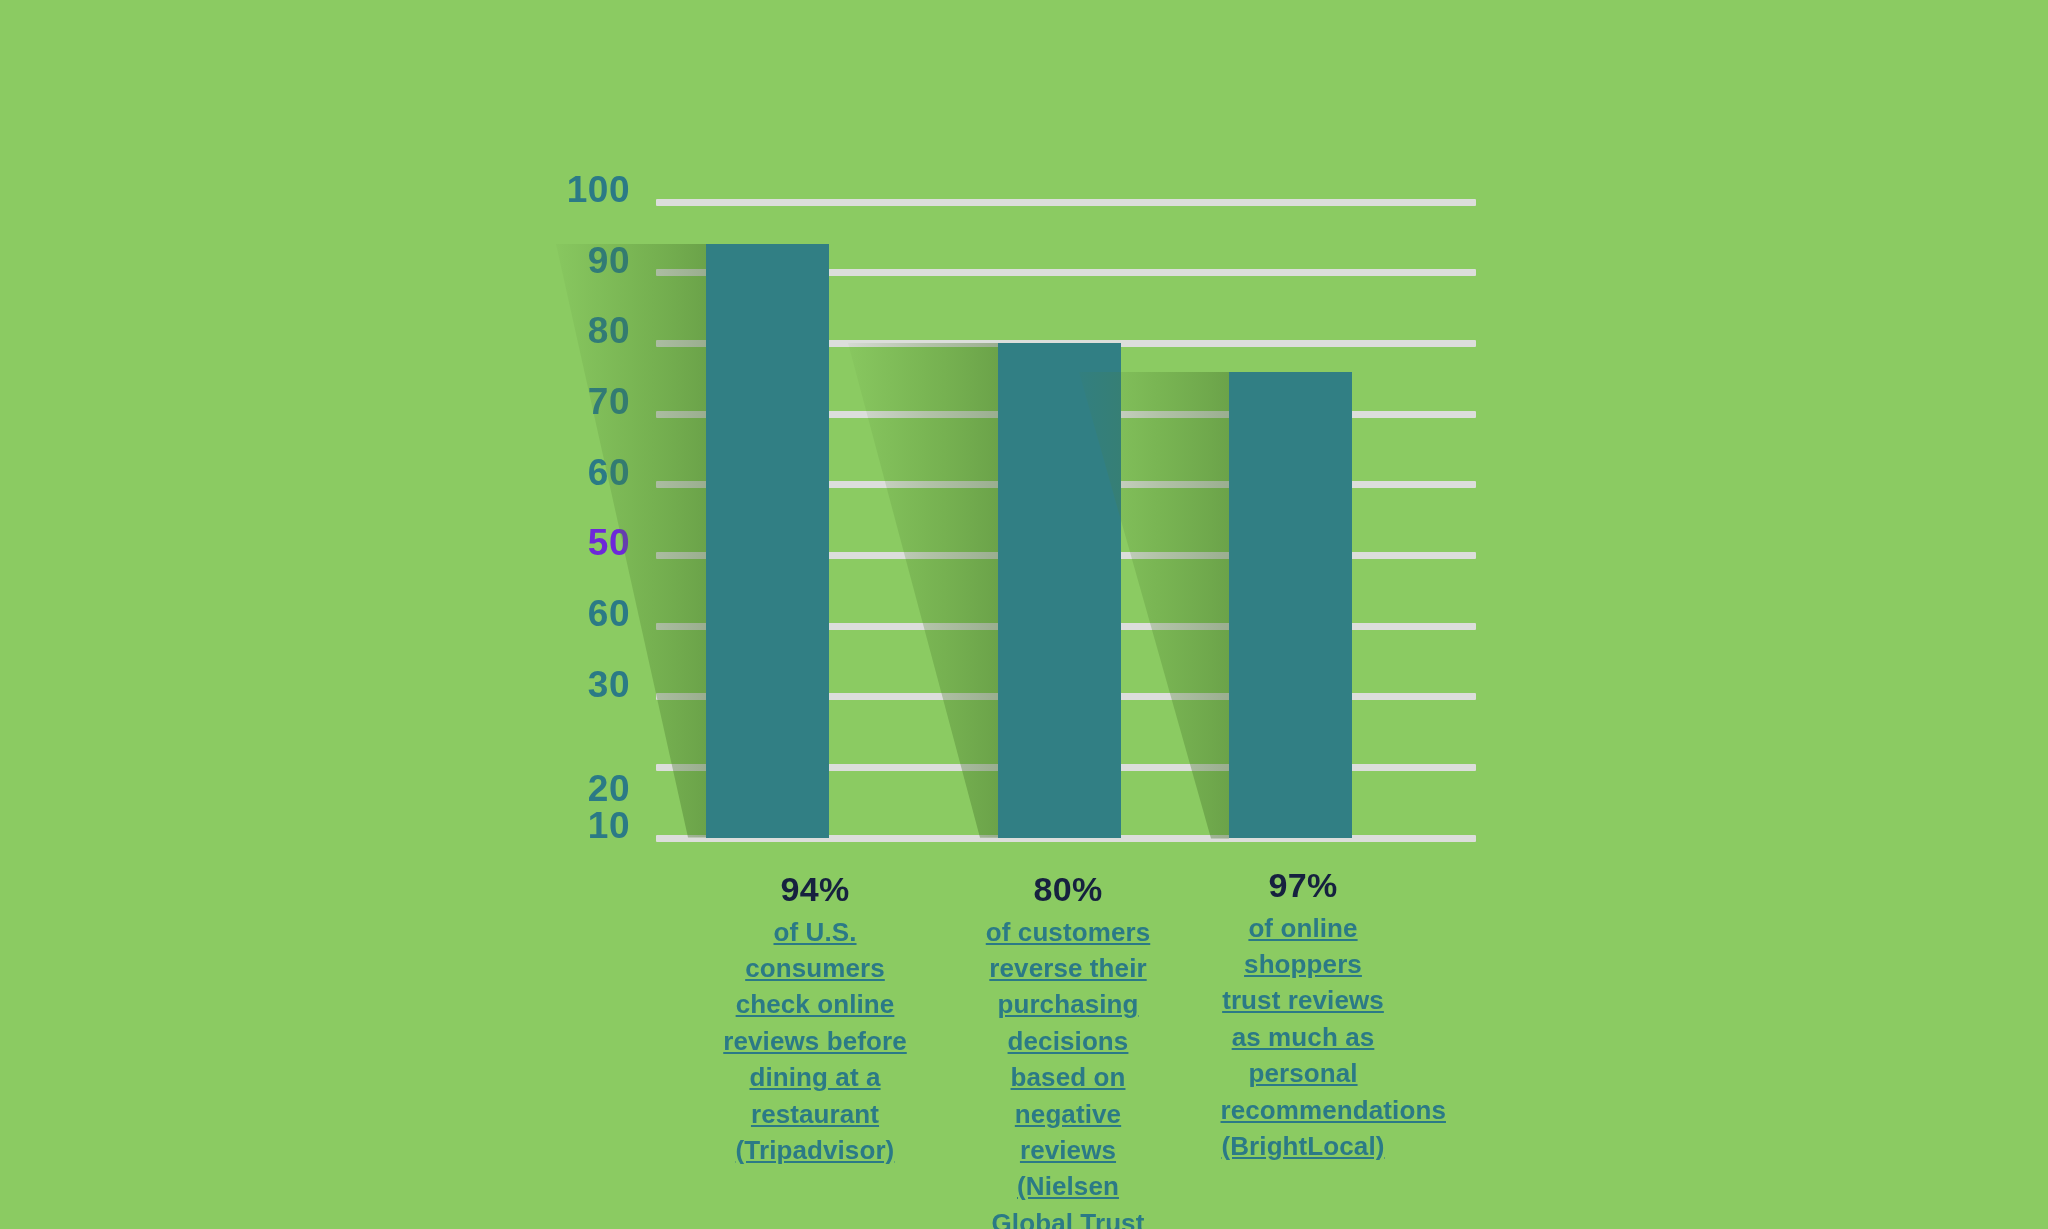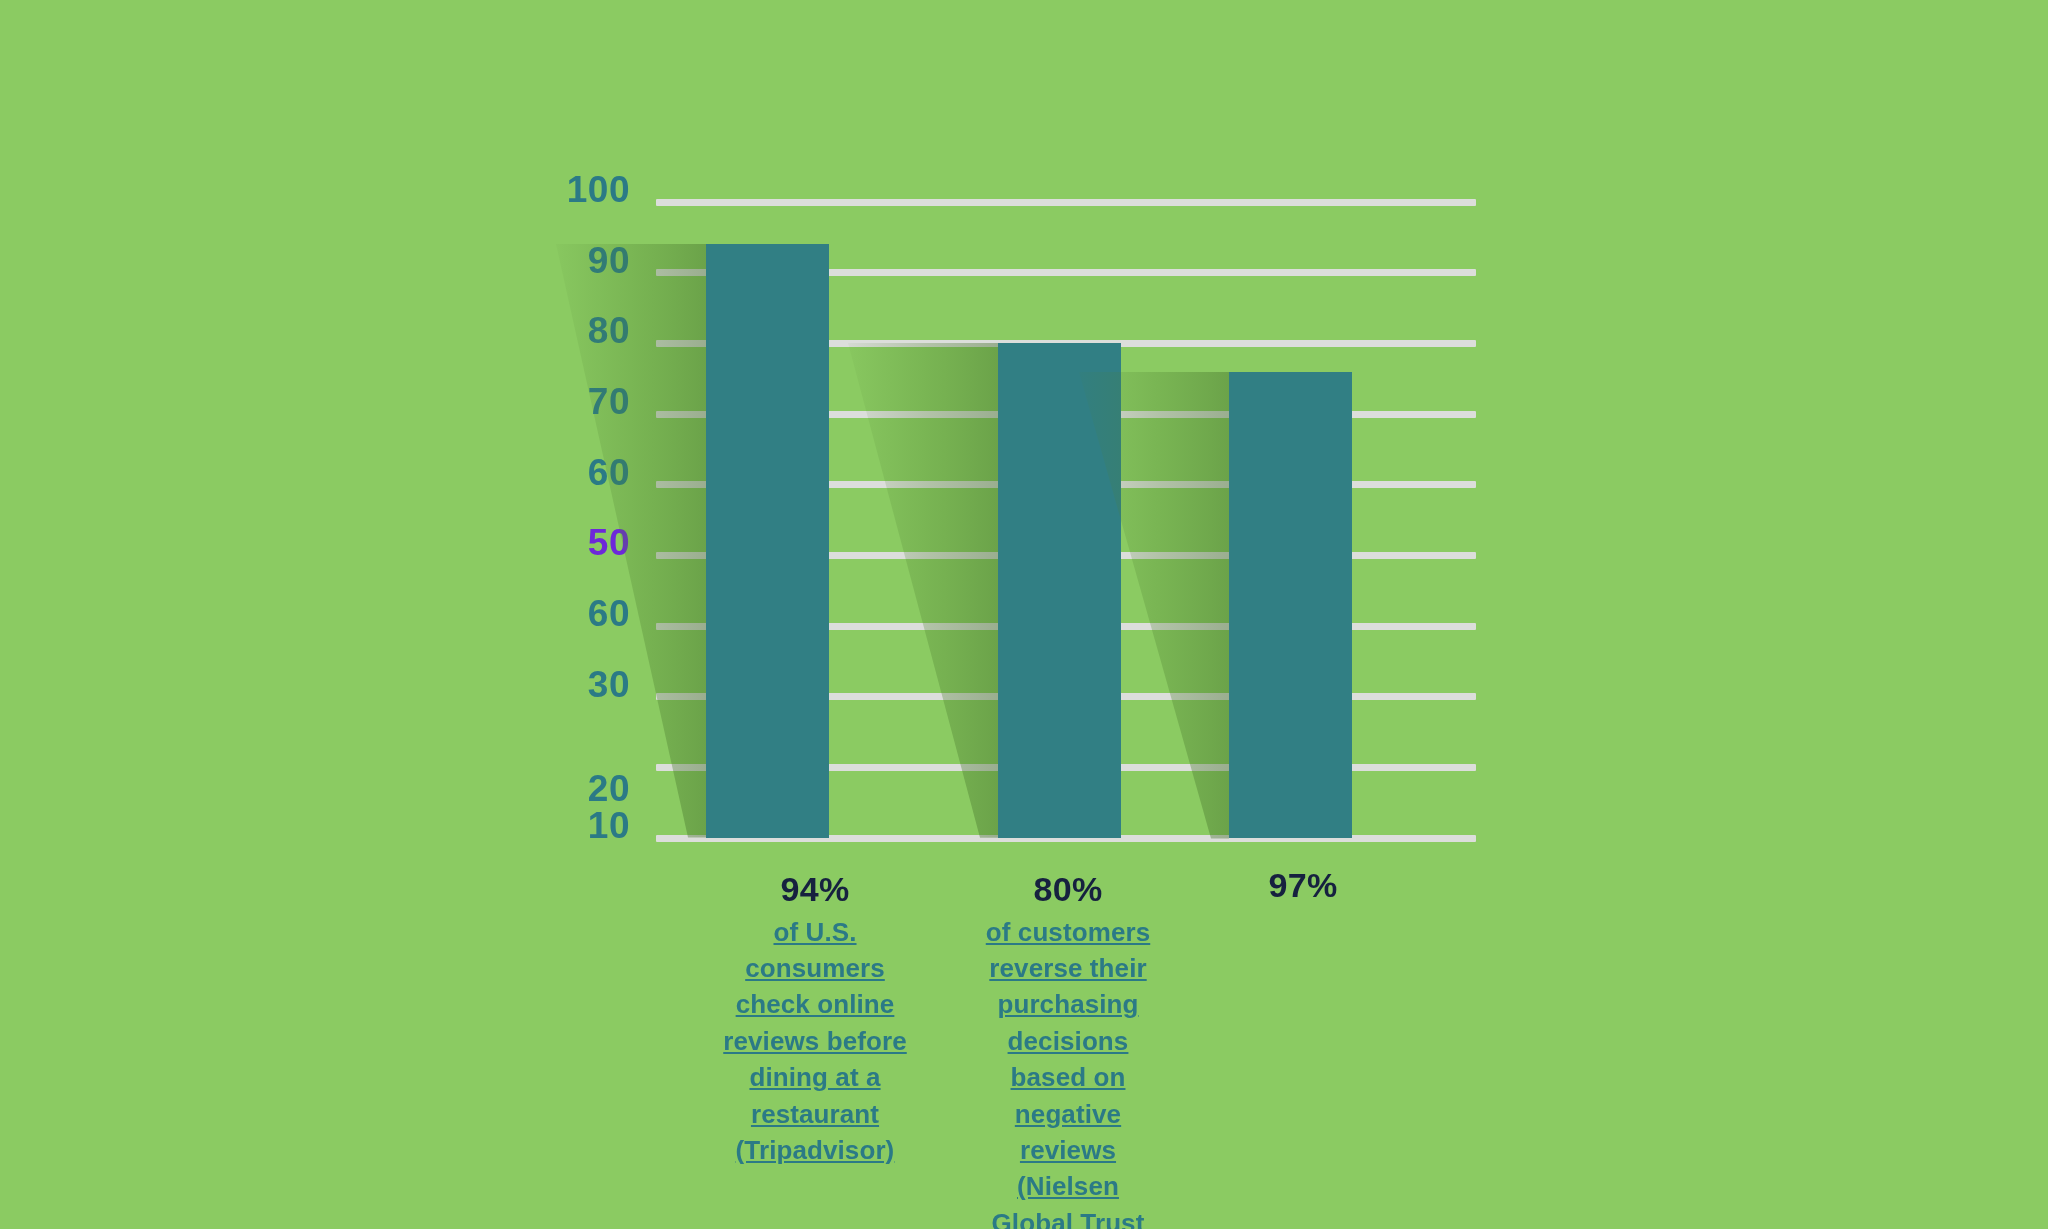--- a/index.html
+++ b/index.html
@@ -191,16 +191,17 @@
       <div class="caption-block" style="width: 215px; left: 707.5px; top: 0px;">
         <div class="caption-value" style="color: rgb(22, 33, 63);">94%</div>
         <div class="caption-text" style="color: rgb(43, 122, 134);">of U.S. consumers check online reviews before dining at a restaurant (Tripadvisor)</div>
       </div>
       <div class="caption-block" style="width: 180px; left: 978px; top: 0px;">
         <div class="caption-value" style="color: rgb(22, 33, 63);">80%</div>
         <div class="caption-text" style="color: rgb(43, 122, 134);">of customers reverse their purchasing decisions based on negative reviews (Nielsen Global Trust Report)</div>
       </div>
       <div class="caption-block" style="width: 165px; left: 1220.5px; top: -4px;">
         <div class="caption-value" style="color: rgb(22, 33, 63);">97%</div>
+        <div class="caption-text" style="color: rgb(43, 122, 134);">of online shoppers trust reviews as much as personal recommendations (BrightLocal)</div>
       </div>
     </div>
 
 </div>
 
 </body></html>

